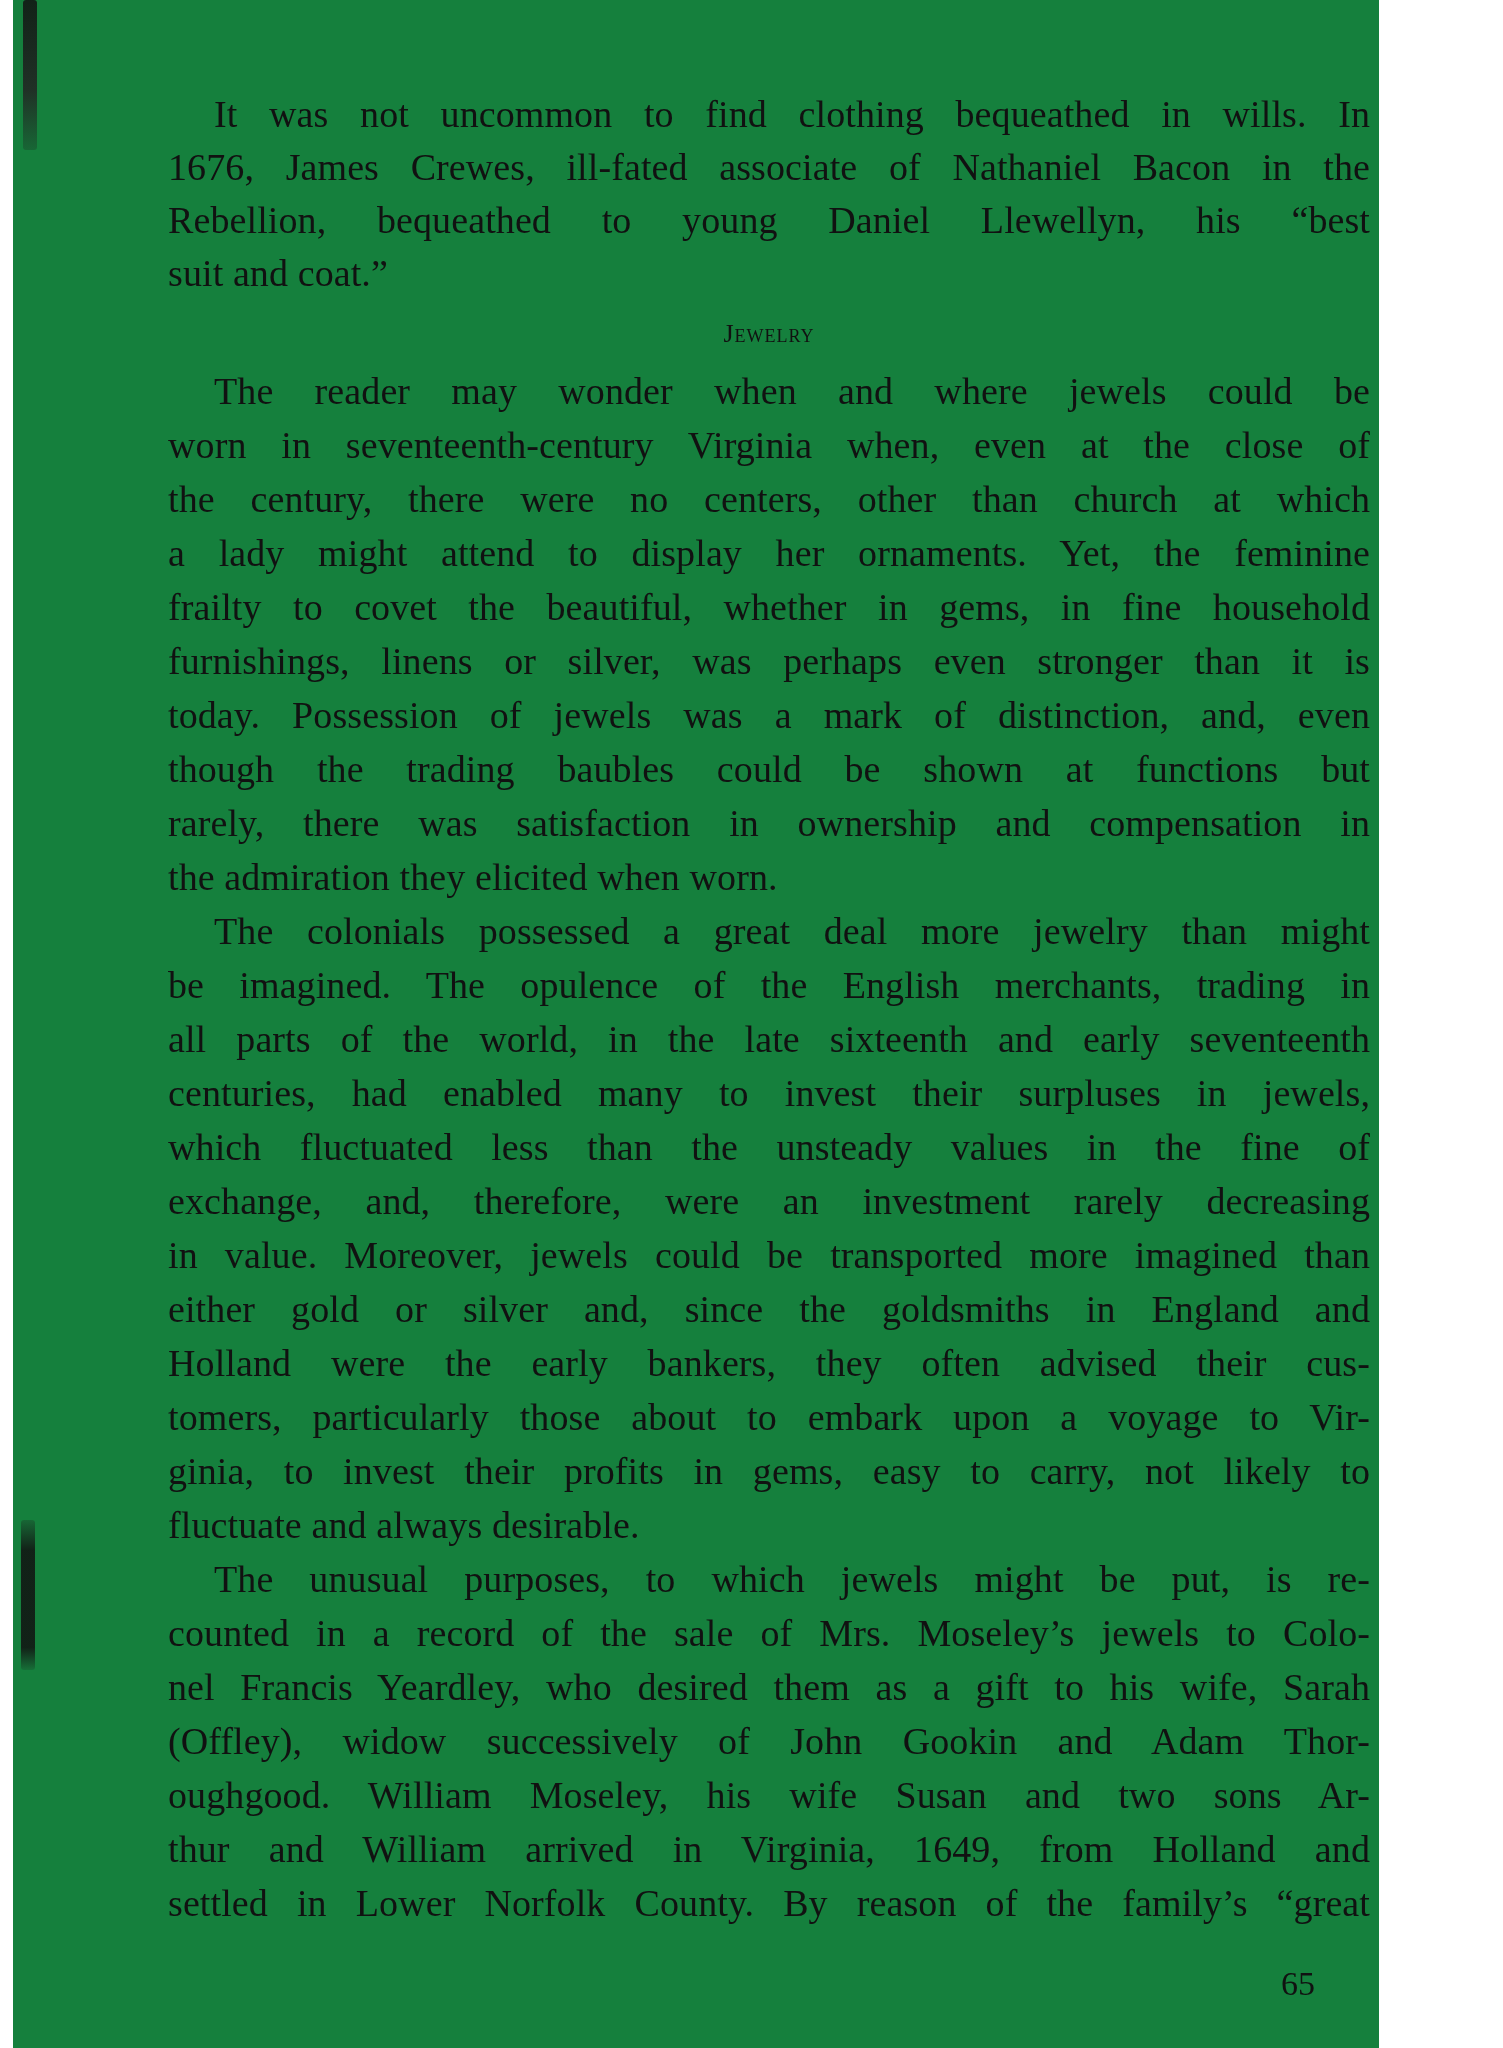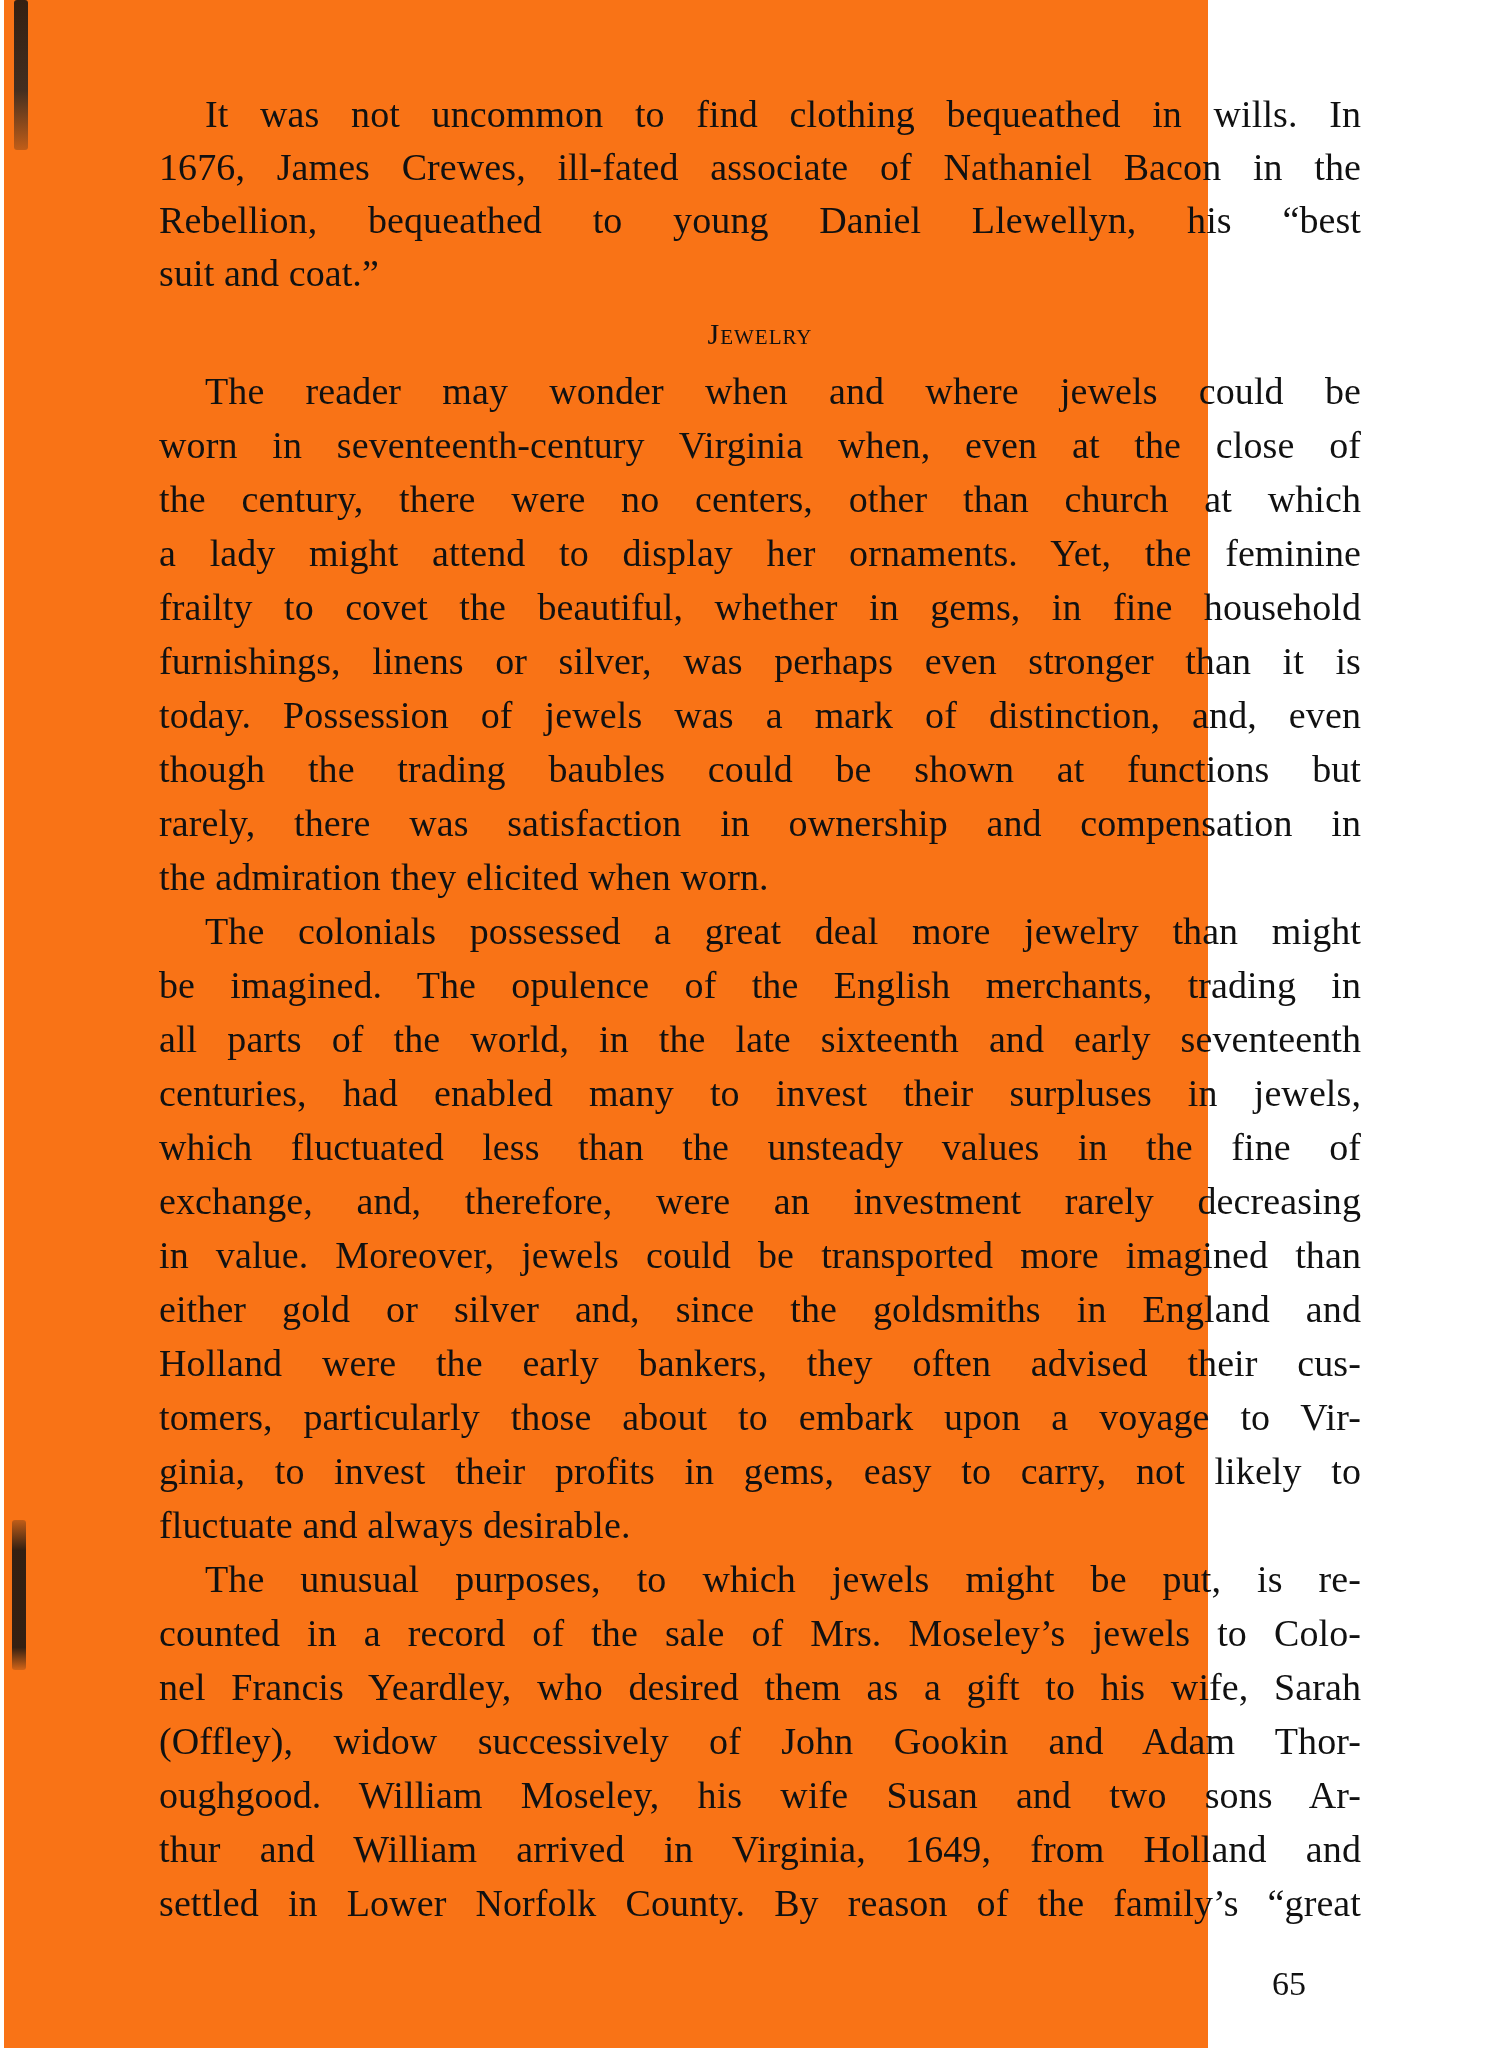--- a/index.html
+++ b/index.html
@@ -10,24 +10,24 @@
   body {
     width: 1503px;
     height: 2048px;
     position: relative;
     overflow: hidden;
     font-family: "Liberation Serif", "DejaVu Serif", serif;
     color: #111111;
   }
   .page {
     position: absolute;
-    left: 4px; top: 0;
-    width: 1204px;
+    left: 13px; top: 0;
+    width: 1366px;
     height: 2048px;
-    background: #f97316;
+    background: #15803d;
   }
   .binding-mark {
     position: absolute;
     background: #1a1a1a;
     border-radius: 3px;
     opacity: 0.85;
   }
   .binding-mark.top {
     left: 10px; top: 0; width: 14px; height: 150px;
     background: linear-gradient(to bottom, #111 0%, #222 60%, rgba(30,30,30,0.3) 100%);
@@ -60,21 +60,21 @@
   }
   .line.last {
     text-align: center;
     text-align-last: left;
   }
   .heading {
     position: absolute;
     left: 0;
     width: 1202px;
     text-align: center;
-    font-size: 30px;
+    font-size: 26px;
     line-height: 44px;
     font-variant: small-caps;
     letter-spacing: 1px;
   }
   .page-number {
     position: absolute;
     left: 1268px;
     top: 1962px;
     font-size: 34px;
     line-height: 44px;

